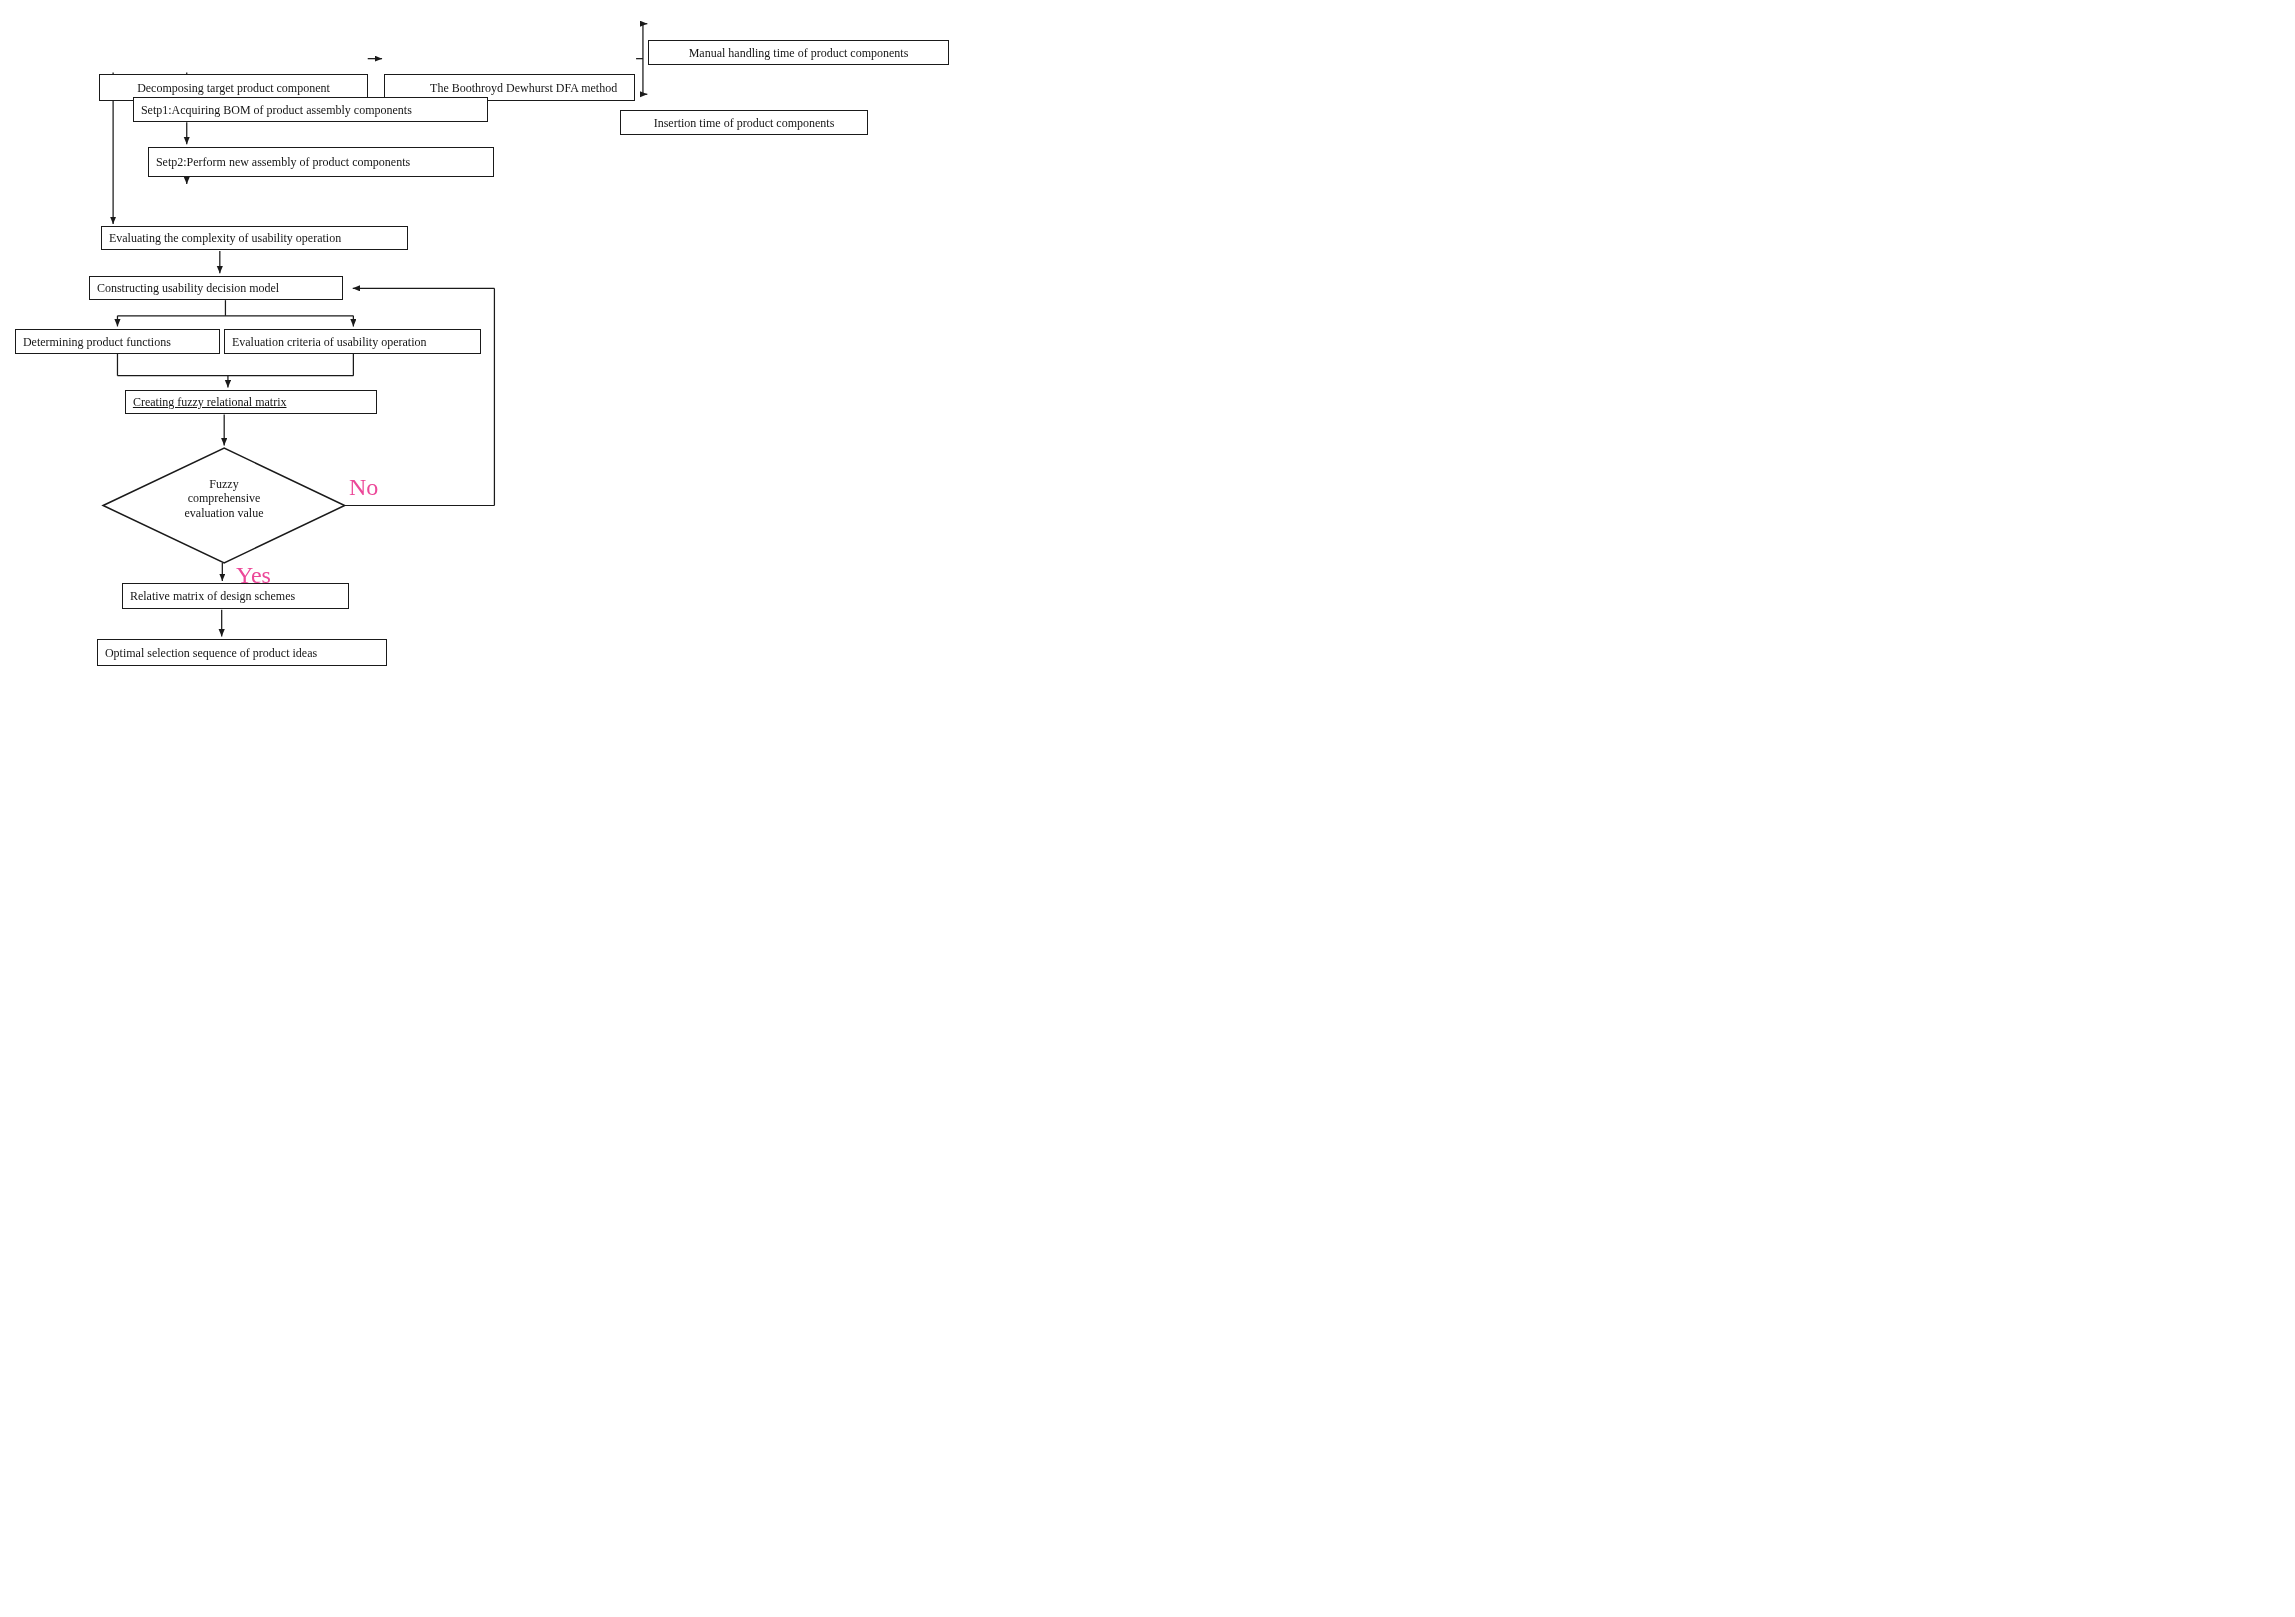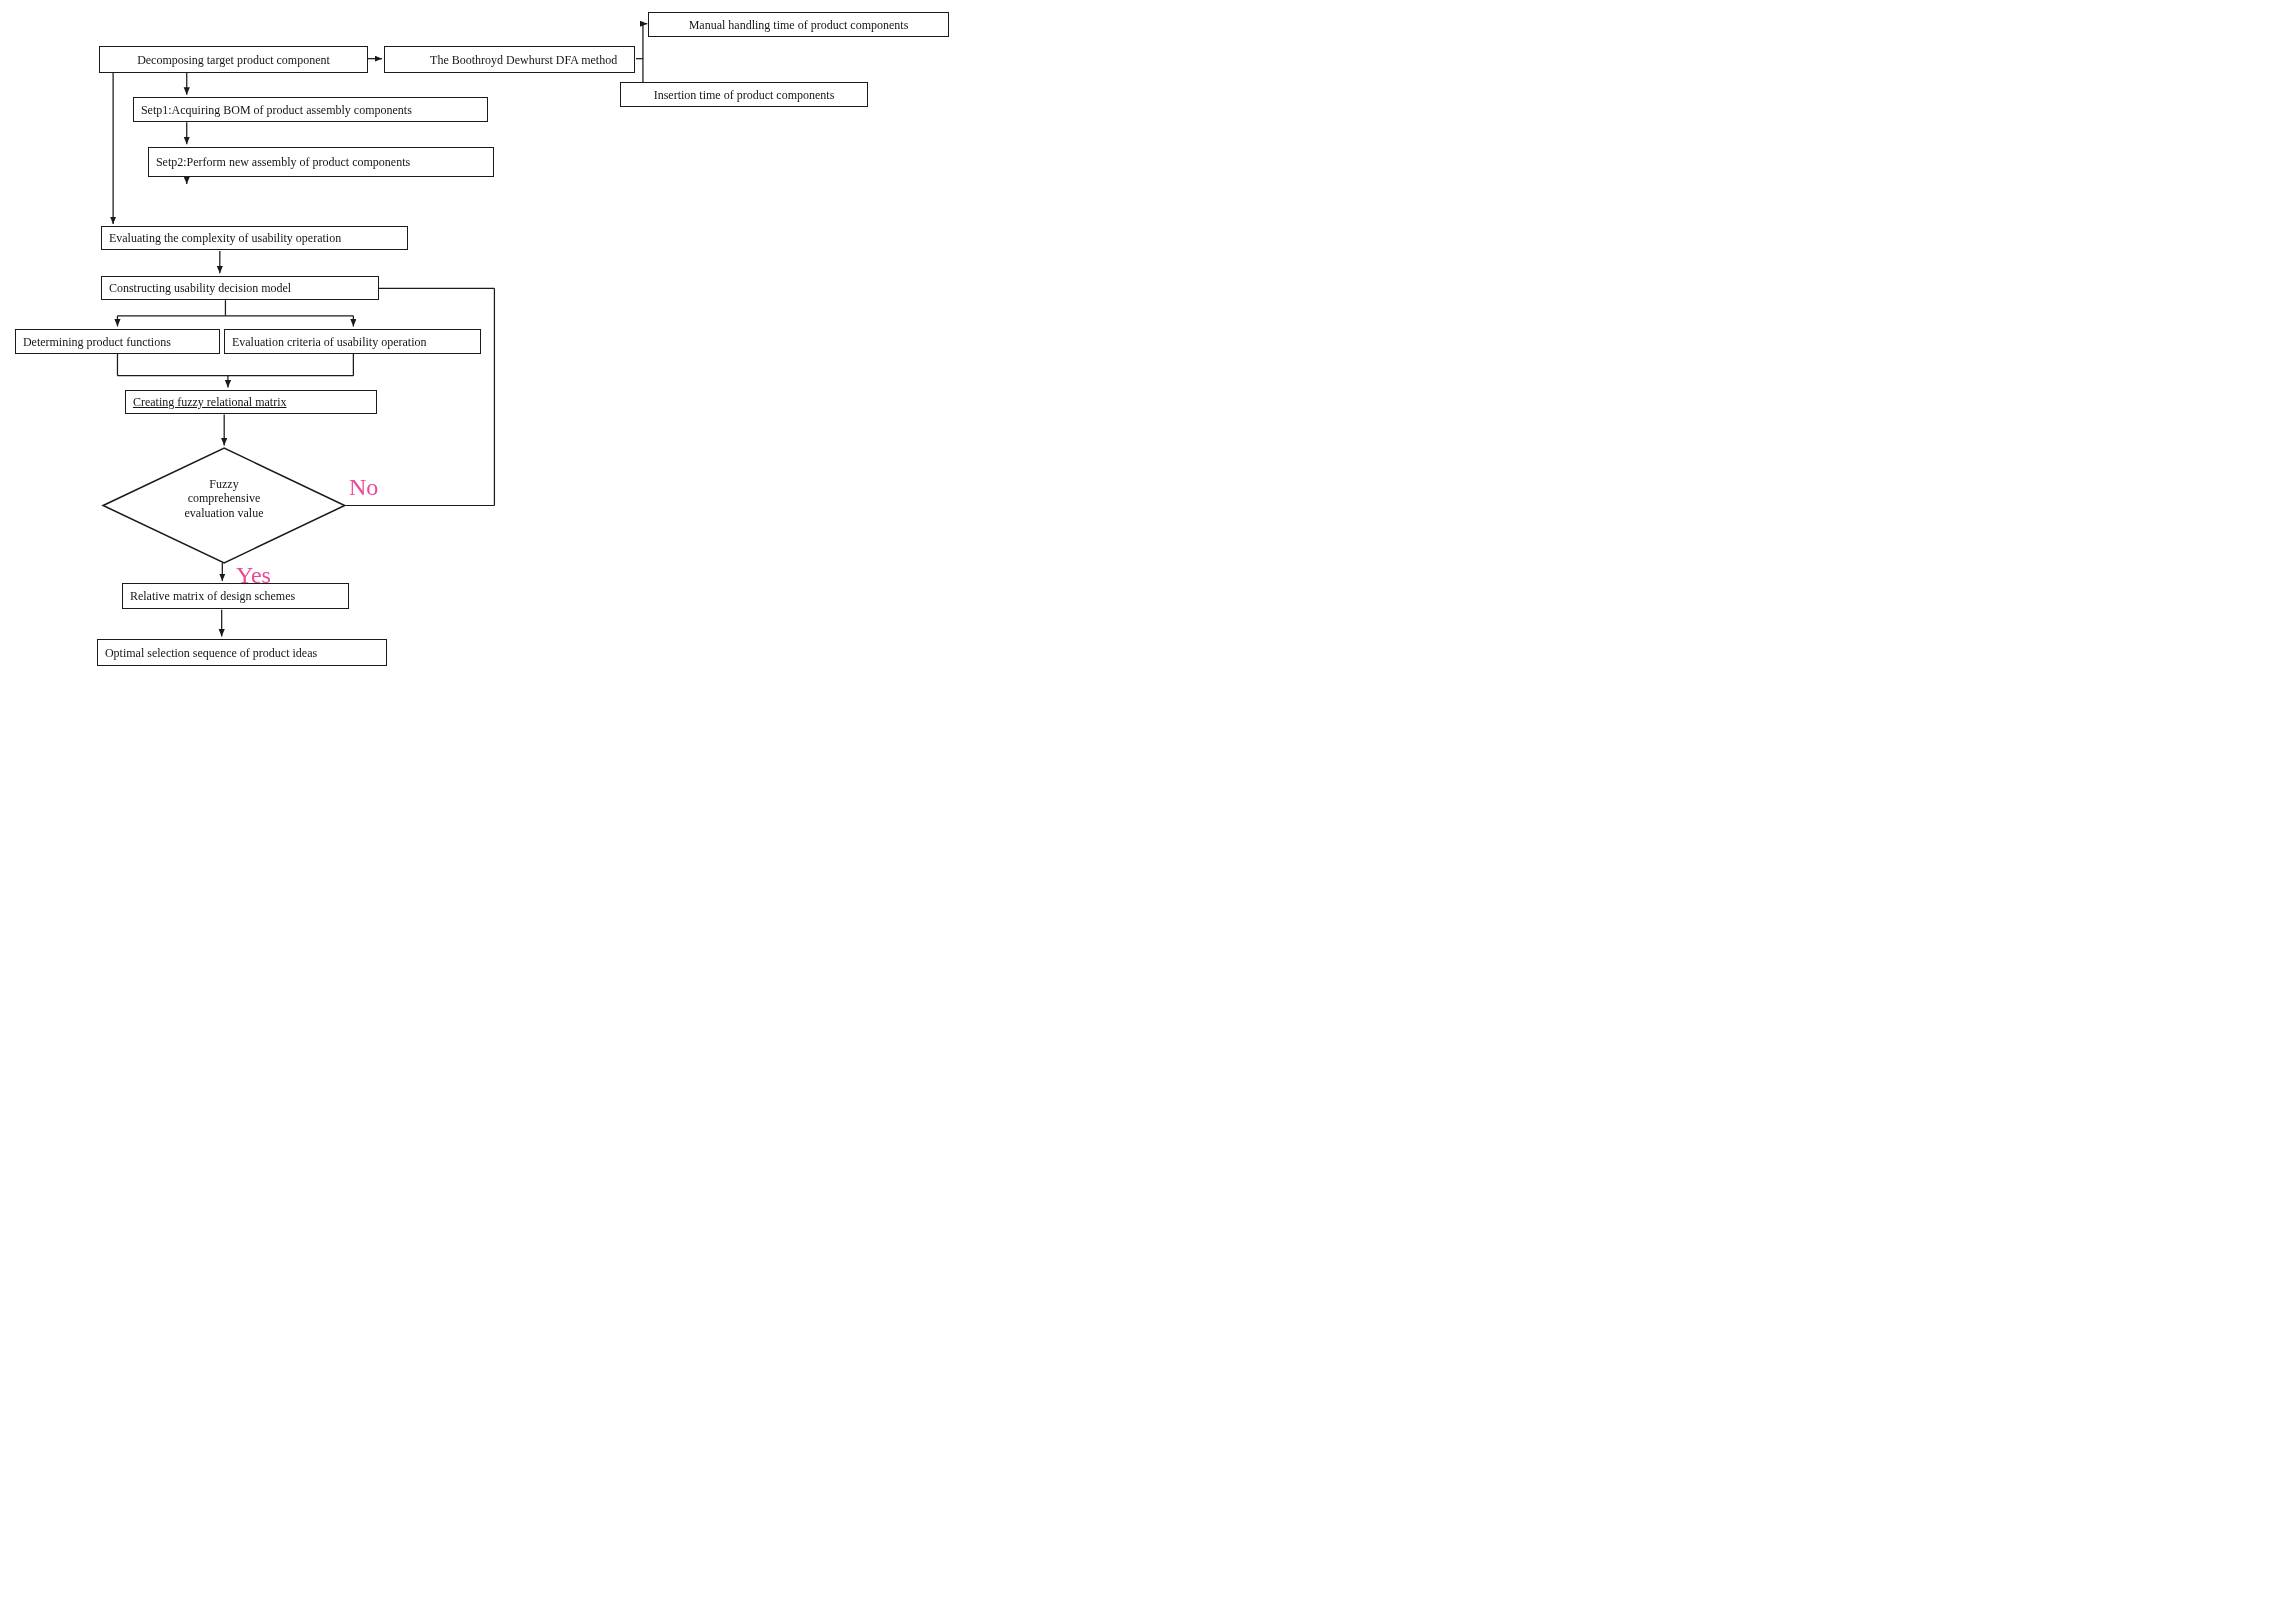--- a/index.html
+++ b/index.html
@@ -41,20 +41,21 @@
     line-height: 1;
     display: flex;
     align-items: center;
     justify-content: flex-start;
     padding: 0 5px 0 6.9px;
     white-space: nowrap;
   }
   .node.centered {
     justify-content: center;
     padding: 0 3.7px;
+    margin-top: 28px;
   }
   .diamond-text {
     position: absolute;
     left: 152px;
     top: 477px;
     width: 144px;
     text-align: center;
     font-size: 12px;
     line-height: 14.4px;
   }
@@ -125,21 +126,21 @@
 
   <div class="node centered" style="left:620px; top:82px; width:248px; height:25px;">Insertion time of product components</div>
 
   <div class="node" style="left:133px; top:97px; width:355px; height:25px;">Setp1:Acquiring BOM of product assembly components</div>
 
   <div class="node" style="left:148px; top:147px; width:346px; height:30px;">Setp2:Perform new assembly of product components</div>
 
 
   <div class="node" style="left:101px; top:226px; width:307px; height:24px;">Evaluating the complexity of usability operation</div>
 
-  <div class="node" style="left:101px; top:276px; width:278px; height:24px;">Constructing usability decision model</div>
+  <div class="node" style="left:89px; top:276px; width:254px; height:24px;">Constructing usability decision model</div>
 
   <div class="node" style="left:15px; top:329px; width:205px; height:25px;">Determining product functions</div>
 
   <div class="node" style="left:224px; top:329px; width:257px; height:25px;">Evaluation criteria of usability operation</div>
 
   <div class="node" style="left:125px; top:390px; width:252px; height:24px;text-decoration:underline;">Creating fuzzy relational matrix</div>
 
   <div class="diamond-text">
     <span>Fuzzy</span>
     <span>comprehensive</span>

